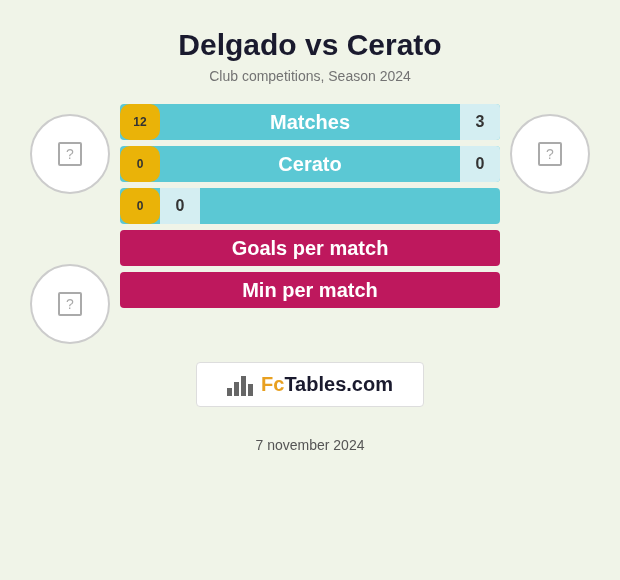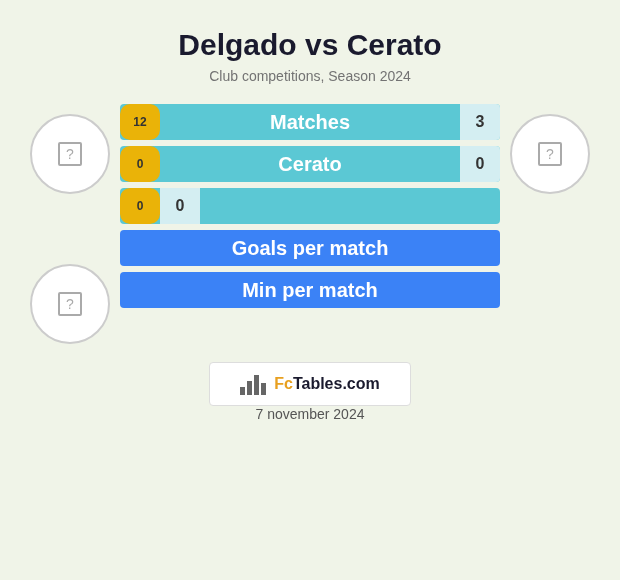--- a/index.html
+++ b/index.html
@@ -104,21 +104,21 @@
     .stat-row {
       display: flex;
       align-items: center;
       height: 36px;
       border-radius: 4px;
       overflow: hidden;
       background-color: #5bc8d4;
     }
 
     .stat-row.gold {
-      background-color: #3b82f6;
+      background-color: #be185d;
     }
 
     .stat-left-val {
       background-color: #eab308;
       color: #333;
       font-weight: bold;
       font-size: 12px;
       width: 40px;
       height: 100%;
       display: flex;
@@ -163,31 +163,31 @@
       align-items: center;
       gap: 8px;
     }
 
     .logo-icon {
       display: flex;
       align-items: center;
     }
 
     .logo-text {
-      font-size: 16px;
+      font-size: 20px;
       font-weight: bold;
       color: #1a1a2e;
     }
 
     .logo-text span {
       color: #e8a020;
     }
 
     .date-text {
-      margin-top: 0;
+      margin-top: 30px;
       font-size: 14px;
       color: #555;
     }
 
     .bar-chart-icon {
       display: flex;
       align-items: flex-end;
       gap: 2px;
       height: 22px;
     }

